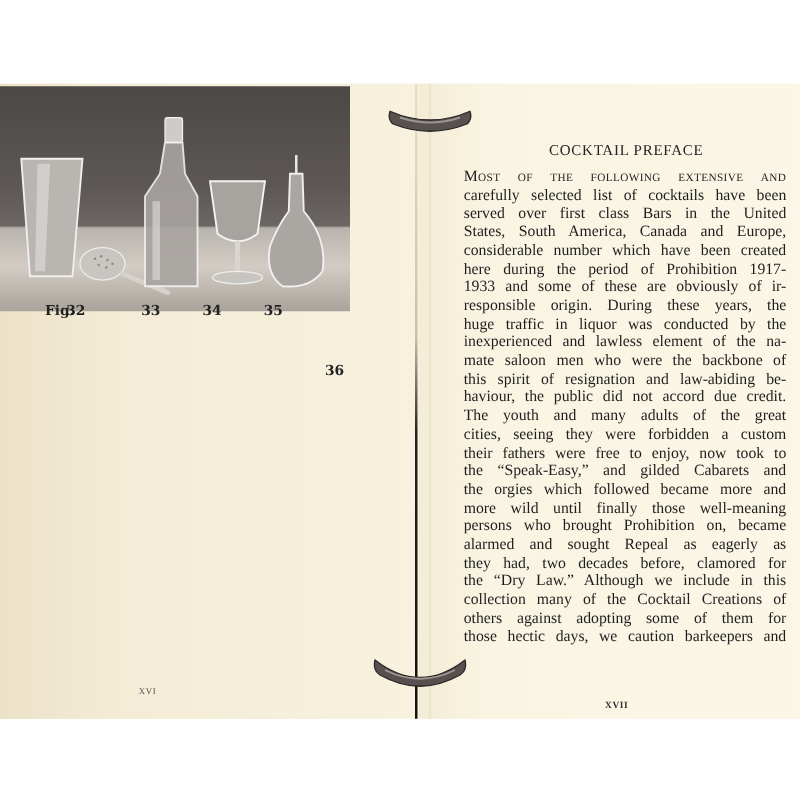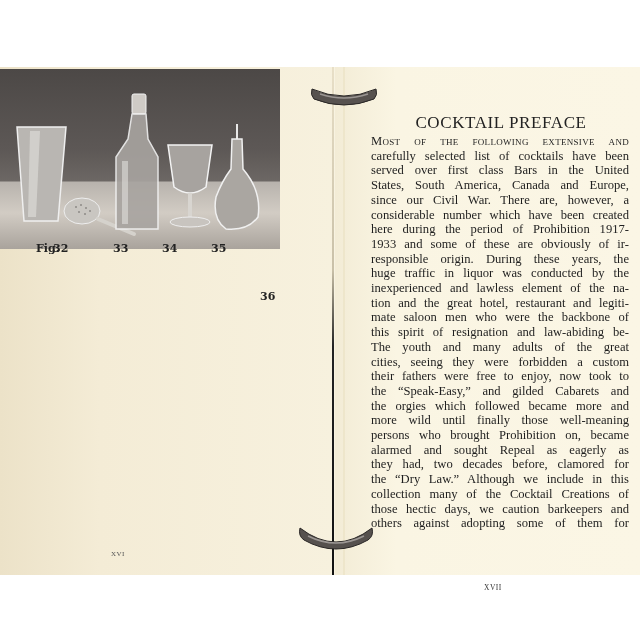--- a/index.html
+++ b/index.html
@@ -27,29 +27,29 @@
   .photo svg { position: absolute; left: 0; top: 0; }
 
   .fig-caption { position: absolute; top: 175px; left: 0; width: 300px; height: 20px;
     font-family: "DejaVu Serif", serif; font-weight: bold; font-size: 11px; color: #222; }
   .fig-caption span { position: absolute; top: 0; padding-left: 36px; }
 
   .page-num-left { position: absolute; left: 111px; top: 480px; font-size: 10px; letter-spacing: .5px; color: #555;
     font-family: "Liberation Serif", serif; font-variant: small-caps; }
 
   .title { position: absolute; left: 423px; top: 46px; width: 200px; text-align: center;
-    font-family: "Liberation Serif", serif; font-size: 17px; letter-spacing: .6px; color: #222; transform: translateX(-22px); }
+    font-family: "Liberation Serif", serif; font-size: 12px; letter-spacing: .6px; color: #222; transform: translateX(-22px); }
   .body-text {
     position: absolute; left: 371px; top: 67px; width: 258px;
     font-family: "Liberation Serif", serif; font-size: 12.6px; line-height: 14.7px; color: #1e1e1e;
   }
   .body-text .line { display: block; text-align: justify; text-align-last: justify; white-space: nowrap; }
   .body-text .line.first .sc { font-variant: small-caps; letter-spacing: .3px; }
-  .page-num-right { position: absolute; left: 484px; top: 516px; font-family: "Liberation Serif", serif;
-    font-weight: normal; font-size: 7.5px; letter-spacing: .5px; color: #333; }
+  .page-num-right { position: absolute; left: 484px; top: 492px; font-family: "Liberation Serif", serif;
+    font-weight: bold; font-size: 7.5px; letter-spacing: .5px; color: #333; }
 
   .ring { position: absolute; }
 </style>
 </head>
 <body>
 
 <div class="spread">
   <div class="left-page">
     <div class="photo">
       <svg width="280" height="180" viewBox="0 0 280 180">
@@ -97,43 +97,42 @@
   <div class="right-edge-fold"></div>
   <div class="gutter-line"></div>
 
   <div class="title">COCKTAIL PREFACE</div>
 
   <div class="body-text">
     <span class="line first"><span class="sc">Most of the following extensive and</span></span>
     <span class="line">carefully selected list of cocktails have been</span>
     <span class="line">served over first class Bars in the United</span>
     <span class="line">States, South America, Canada and Europe,</span>
-    <span class="line">since our Civil War. There are, however, a</span>
     <span class="line">considerable number which have been created</span>
     <span class="line">here during the period of Prohibition 1917-</span>
     <span class="line">1933 and some of these are obviously of ir-</span>
     <span class="line">responsible origin. During these years, the</span>
     <span class="line">huge traffic in liquor was conducted by the</span>
     <span class="line">inexperienced and lawless element of the na-</span>
-    <span class="line">tion and the great hotel, restaurant and legiti-</span>
     <span class="line">mate saloon men who were the backbone of</span>
     <span class="line">this spirit of resignation and law-abiding be-</span>
+    <span class="line">haviour, the public did not accord due credit.</span>
     <span class="line">The youth and many adults of the great</span>
     <span class="line">cities, seeing they were forbidden a custom</span>
     <span class="line">their fathers were free to enjoy, now took to</span>
     <span class="line">the “Speak-Easy,” and gilded Cabarets and</span>
     <span class="line">the orgies which followed became more and</span>
     <span class="line">more wild until finally those well-meaning</span>
     <span class="line">persons who brought Prohibition on, became</span>
     <span class="line">alarmed and sought Repeal as eagerly as</span>
     <span class="line">they had, two decades before, clamored for</span>
     <span class="line">the “Dry Law.” Although we include in this</span>
     <span class="line">collection many of the Cocktail Creations of</span>
+    <span class="line">others against adopting some of them for</span>
     <span class="line">those hectic days, we caution barkeepers and</span>
-    <span class="line">others against adopting some of them for</span>
   </div>
 
   <div class="page-num-right">XVII</div>
 
   <svg class="ring" style="left:308px; top:18px;" width="72" height="24" viewBox="0 0 72 24">
     <path d="M6 6 Q36 22 66 6 L66 14 Q36 26 6 14 Z" fill="#4a4746"></path>
     <path d="M4 4 Q36 18 68 4 Q70 10 66 14 Q36 26 6 14 Q2 10 4 4 Z" fill="#57524f" stroke="#2b2827" stroke-width="1"></path>
     <path d="M12 9 Q36 17 60 9" stroke="#9b9693" stroke-width="1.5" fill="none"></path>
   </svg>
   <svg class="ring" style="left:296px; top:455px;" width="80" height="30" viewBox="0 0 80 30">

